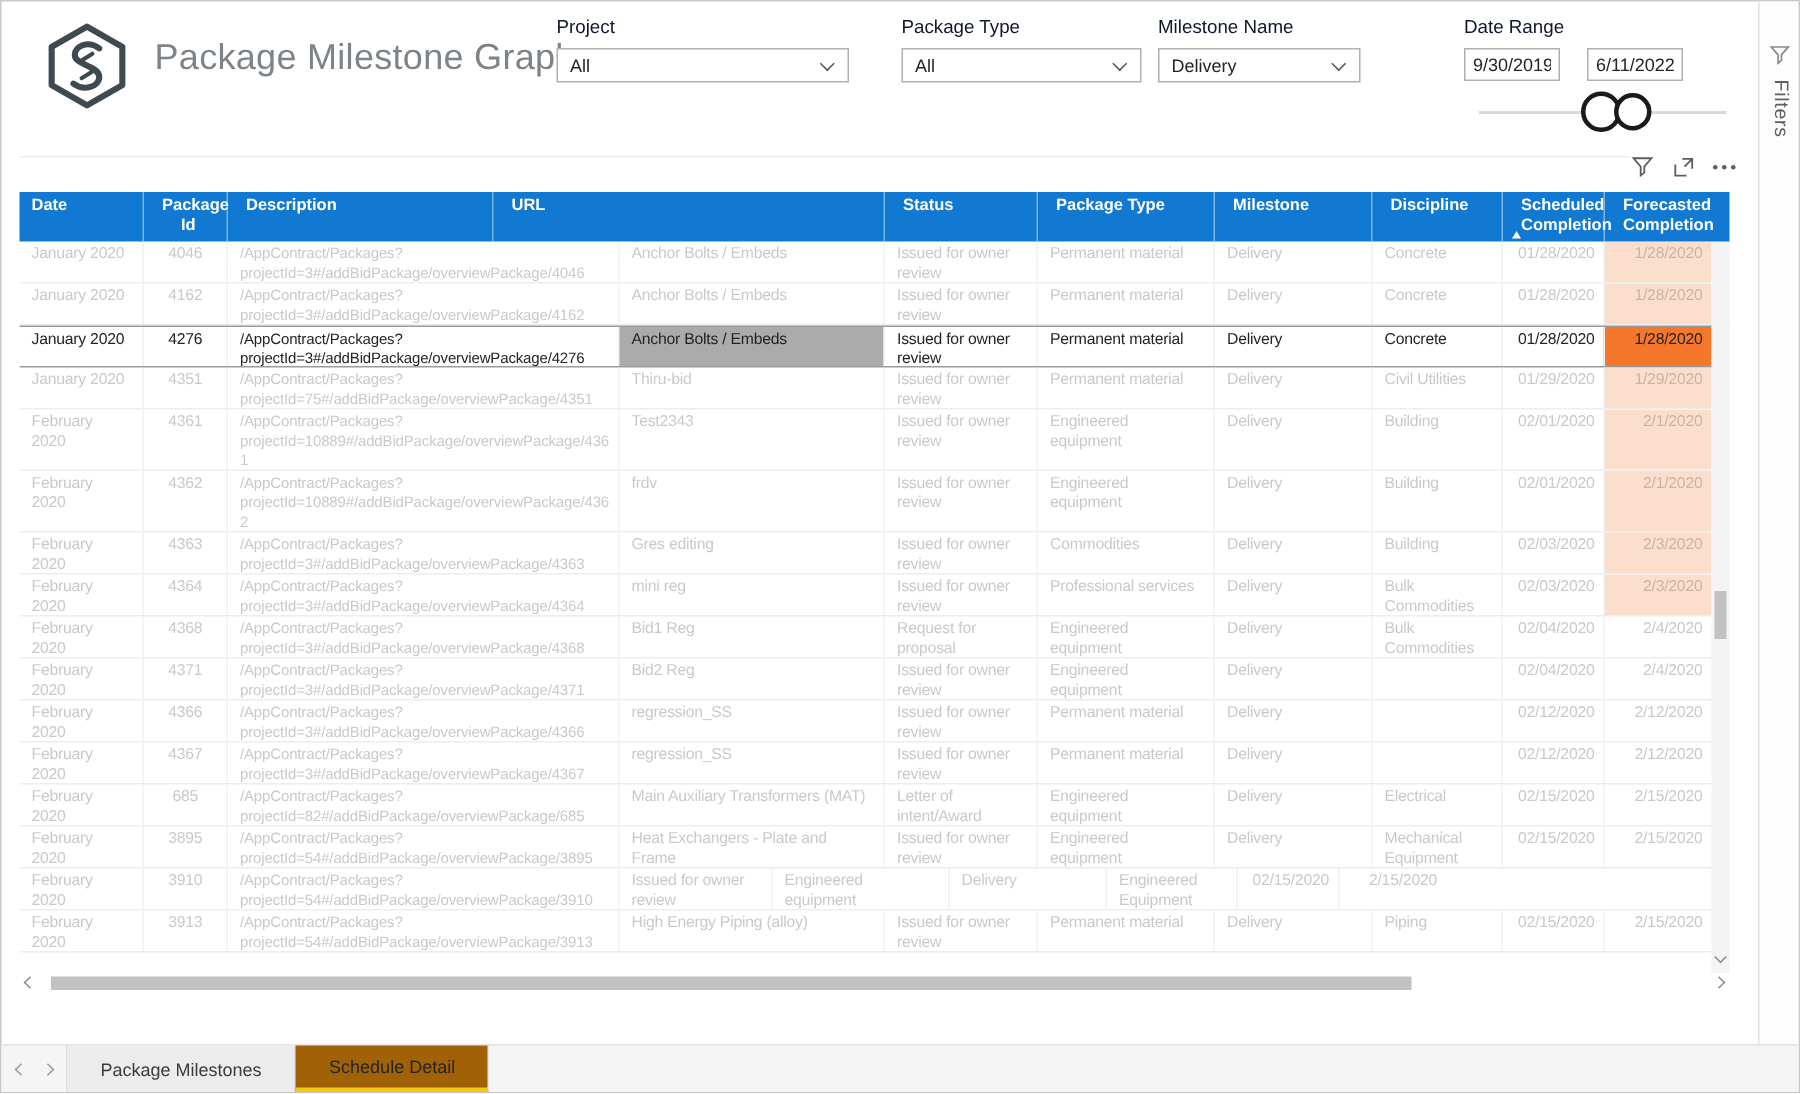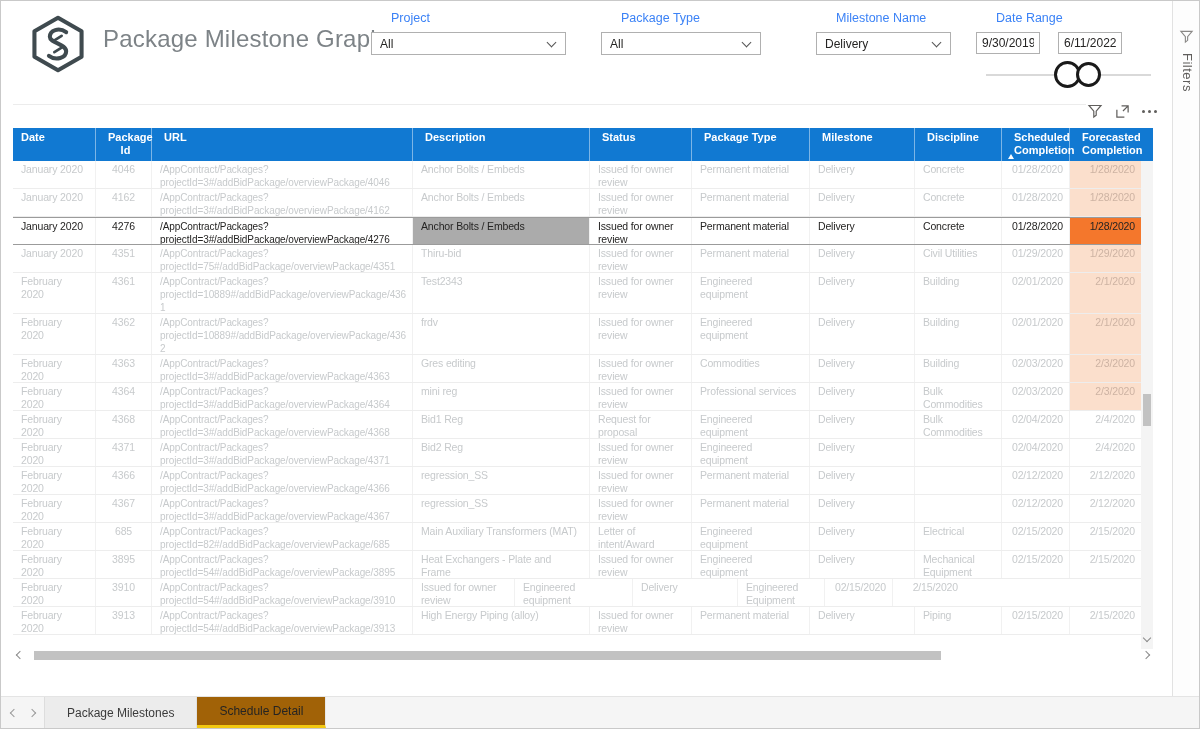--- a/index.html
+++ b/index.html
@@ -6,26 +6,26 @@
   html,body { background:#fff; }
   body { font-family:"Liberation Sans","DejaVu Sans",sans-serif; }
   #root { position:relative; width:1200px; height:729px; background:#fff; border:1px solid #c9c9c9; overflow:hidden; }
 
   
   .logo { position:absolute; left:28px; top:13px; width:58px; height:60px; }
   .page-title { position:absolute; left:102px; top:24px; font-size:24px; font-weight:300; color:#7d8387; letter-spacing:0.2px; }
   .hdr-divider { position:absolute; left:12px; top:103px; width:1073px; height:1px; background:#ececec; }
 
   .fgroup { position:absolute; top:10px; }
-  .fgroup .flabel { font-size:12.5px; color:#3b82f6; margin-bottom:7px;margin-left:20px; }
+  .fgroup .flabel { font-size:12.5px; color:#0f172a; margin-bottom:7px; }
   .dropdown { position:relative; height:23px; border:1px solid #b0b0b0; background:#fff; display:flex; align-items:center; padding:0 24px 0 8px; font-size:12px; color:#252423; cursor:pointer; }
   .chev { position:absolute; right:10px; top:6px; width:7px; height:7px; border-right:1.4px solid #555; border-bottom:1.4px solid #555; transform:rotate(45deg); }
   .g-project { left:370px; } .g-project .dropdown { width:195px; }
   .g-ptype   { left:600px; } .g-ptype .dropdown { width:160px; }
-  .g-mile    { left:815px; } .g-mile .dropdown { width:135px; }
+  .g-mile    { left:771px; } .g-mile .dropdown { width:135px; }
   .g-daterange { left:975px; }
   .date-inputs { display:flex; gap:18px; }
   .date-inputs input { width:64px; height:22px; border:1px solid #b0b0b0; font-family:inherit; font-size:12px; color:#252423; padding:0 5px; }
   .slider-track { position:absolute; left:985px; top:73px; width:165px; height:2px; background:#d9d9d9; }
   .knob { position:absolute; border:3px solid #1a1a1a; background:#fff; border-radius:50%; }
   .knob-a { left:1053px; top:60px; width:27px; height:27px; }
   .knob-b { left:1075px; top:61px; width:25px; height:25px; }
 
   
   .vis-icons { position:absolute; top:102px; left:1086px; display:flex; align-items:center; gap:12px; }
@@ -152,22 +152,22 @@
     <svg width="15" height="15" viewBox="0 0 16 16">
       <path d="M2 2.5 h12 l-4.8 5.6 v4 l-2.4 1.9 v-5.9 Z" fill="none" stroke="#8a8886" stroke-width="1.2"></path>
     </svg>
     <div class="vtext">Filters</div>
   </div>
 
   <div class="table-wrap">
     <div class="thead">
         <div class="th c0">Date</div>
         <div class="th c1">Package Id</div>
+        <div class="th c3">Description</div>
         <div class="th c2">URL</div>
-        <div class="th c3">Description</div>
         <div class="th c4">Status</div>
         <div class="th c5">Package Type</div>
         <div class="th c6">Milestone</div>
         <div class="th c7">Discipline</div>
         <div class="th c8">Scheduled Completion<span class="sort-asc"></span></div>
         <div class="th c9">Forecasted Completion</div>
       </div>
     <div class="tbody">
         <div class="trow">
           <div class="td c0">January 2020</div>

